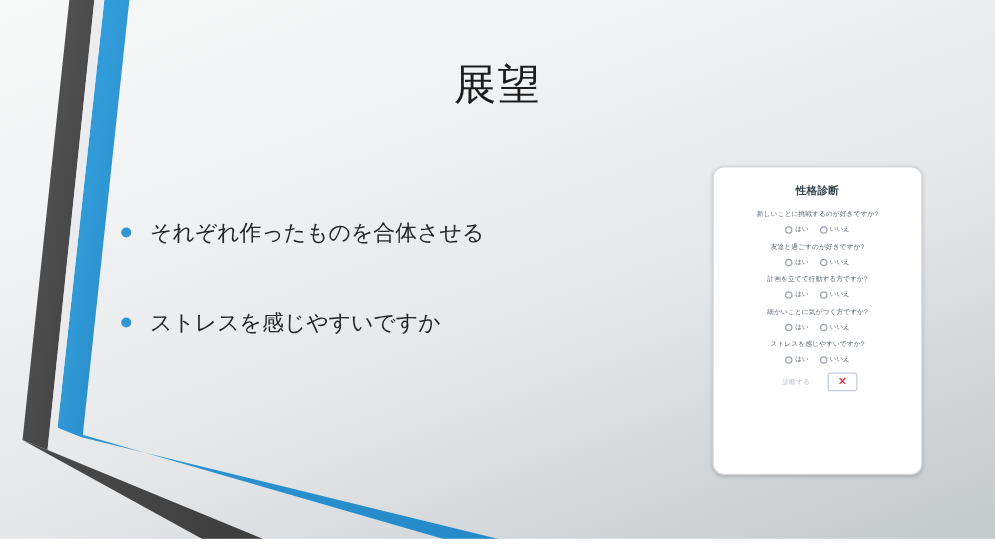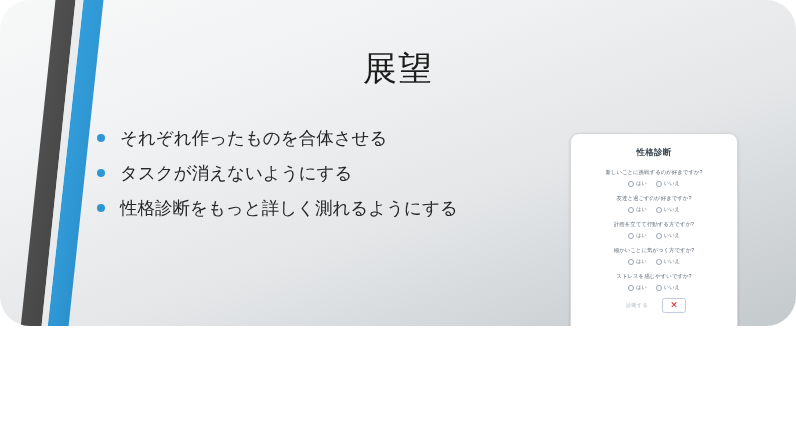--- a/index.html
+++ b/index.html
@@ -9,24 +9,23 @@
   body {
     width: 796px;
     height: 445px;
     overflow: hidden;
     font-family: "Liberation Sans", "DejaVu Sans", sans-serif;
   }
 
   #slide {
     position: relative;
     width: 796px;
-    height: 326px;
+    height: 431px;
     overflow: hidden;
     background: linear-gradient(160deg, #f7f8f8 0%, #f1f2f3 28%, #e4e6e8 60%, #cdd1d4 88%, #c4c9cc 100%);
-    border-radius: 30px;
   }
 
   
   .deco {
     position: absolute;
     left: 0;
     top: 0;
     width: 796px;
     height: 445px;
     pointer-events: none;
@@ -55,20 +54,21 @@
     width: 470px;
   }
   .bullet {
     position: relative;
     padding-left: 28px;
     margin-bottom: 11px;
     font-size: 17.5px;
     line-height: 24px;
     color: #262626;
     font-weight: 500;
+    margin-top: 48px;
   }
   .bullet.two-line {
     margin-bottom: 12px;
   }
   .bullet-dot {
     position: absolute;
     left: 5px;
     top: 8px;
     width: 8px;
     height: 8px;
@@ -213,25 +213,21 @@
 
   <div id="title">展望</div>
 
   <div id="bullets">
     <div class="bullet">
       <span class="bullet-dot"></span>
       <span class="bullet-text">それぞれ作ったものを合体させる</span>
     </div>
     <div class="bullet">
       <span class="bullet-dot"></span>
-      <span class="bullet-text">タスクが消えないようにする</span>
-    </div>
-    <div class="bullet">
-      <span class="bullet-dot"></span>
-      <span class="bullet-text">性格診断をもっと詳しく測れるようにする</span>
+      <span class="bullet-text">ストレスを感じやすいですか</span>
     </div>
   </div>
 
   <div id="shot">
     <div id="shot-inner">
       <div id="shot-title">性格診断</div>
 
       <div class="q-block">
         <div class="q-text">新しいことに挑戦するのが好きですか?</div>
         <div class="q-opts">

